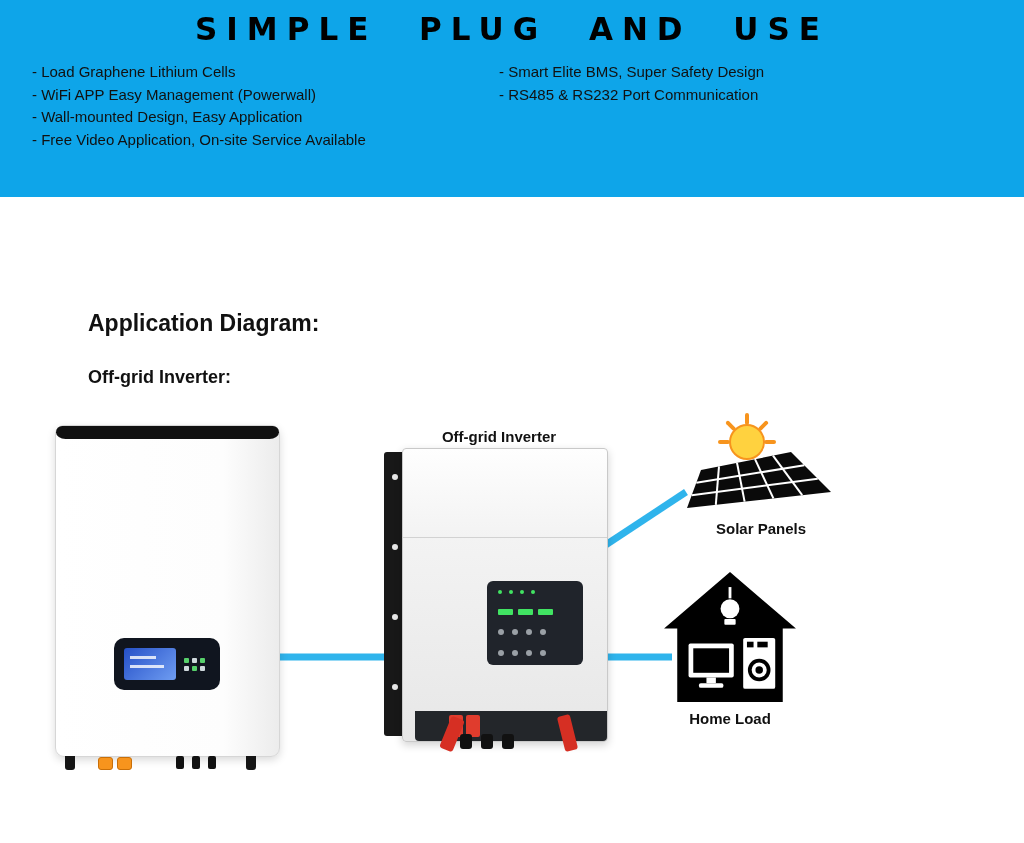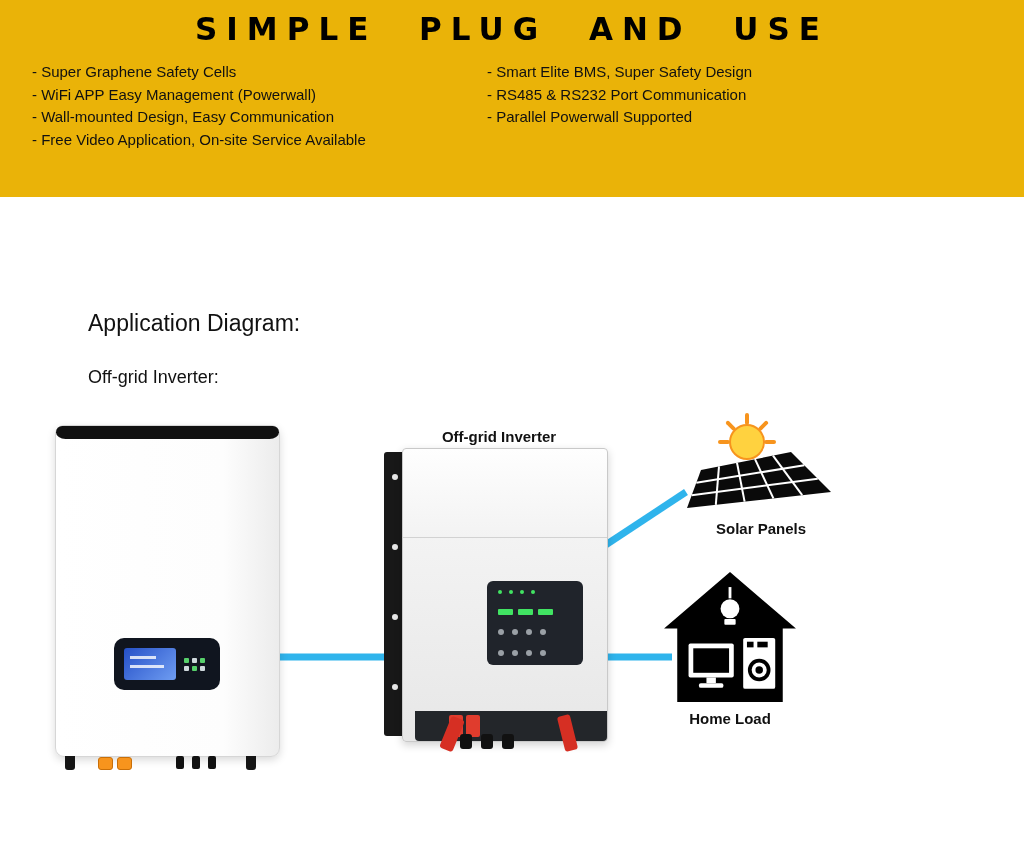--- a/index.html
+++ b/index.html
@@ -1,31 +1,31 @@
 <!DOCTYPE html>
 <html><head>
 <meta charset="utf-8">
 <style>
   html,body{margin:0;padding:0;width:1024px;height:843px;background:#fff;overflow:hidden;
     font-family:"Liberation Sans",sans-serif;color:#111;}
   .page{position:relative;width:1024px;height:843px;}
 
   
-  .banner{position:absolute;top:0;left:0;width:1024px;height:197px;background:#eab308;}
+  .banner{position:absolute;top:0;left:0;width:1024px;height:197px;background:#0ea5e9;}
   .banner-title{margin:0;padding-top:10px;text-align:center;
     font-family:"DejaVu Sans",sans-serif;font-weight:900;font-size:31px;
     letter-spacing:9px;word-spacing:22px;color:#000;transform:scaleY(1.05);}
   .features{display:flex;padding:15px 0 0 32px;}
   .feature-col-left{width:455px;}
-  .feature-col-right{flex:1;}
+  .feature-col-right{flex:1;margin-left:12px;}
   .feature-item{font-size:15px;line-height:22.5px;color:#111;}
 
   
-  .heading1{position:absolute;left:88px;top:310px;font-size:23px;font-weight:normal;}
-  .heading2{position:absolute;left:88px;top:367px;font-size:18px;font-weight:normal;}
+  .heading1{position:absolute;left:88px;top:310px;font-size:23px;font-weight:bold;}
+  .heading2{position:absolute;left:88px;top:367px;font-size:18px;font-weight:bold;}
 
   
   .diagram{position:absolute;left:0;top:400px;width:823px;height:443px;}
   .lines-overlay{position:absolute;left:0;top:0;width:1024px;height:443px;z-index:0;}
 
   
   .battery{position:absolute;left:55px;top:25px;width:223px;height:330px;z-index:1;
     background:linear-gradient(90deg,#ffffff 0%,#fdfdfd 75%,#ececec 100%);
     border:1px solid #d6d6d6;border-radius:9px;box-shadow:0 3px 8px rgba(0,0,0,.15);}
   .bat-lid{position:absolute;top:0;left:0;right:0;height:13px;background:#101010;
@@ -88,29 +88,28 @@
 </style>
 </head>
 <body>
 
 <div class="page">
 
   <div class="banner">
     <h1 class="banner-title">SIMPLE PLUG AND USE</h1>
     <div class="features">
       <div class="feature-col-left">
-        <div class="feature-item">- Super Graphene Safety Cells</div>
+        <div class="feature-item">- Load Graphene Lithium Cells</div>
         <div class="feature-item">- WiFi APP Easy Management (Powerwall)</div>
-        <div class="feature-item">- Wall-mounted Design, Easy Communication</div>
+        <div class="feature-item">- Wall-mounted Design, Easy Application</div>
         <div class="feature-item">- Free Video Application, On-site Service Available</div>
       </div>
       <div class="feature-col-right">
         <div class="feature-item">- Smart Elite BMS, Super Safety Design</div>
         <div class="feature-item">- RS485 &amp; RS232 Port Communication</div>
-        <div class="feature-item">- Parallel Powerwall Supported</div>
       </div>
     </div>
   </div>
 
   <div class="heading1">Application Diagram:</div>
   <div class="heading2">Off-grid Inverter:</div>
 
   <div class="diagram">
 
     <svg class="lines-overlay" viewBox="0 0 1024 443">

